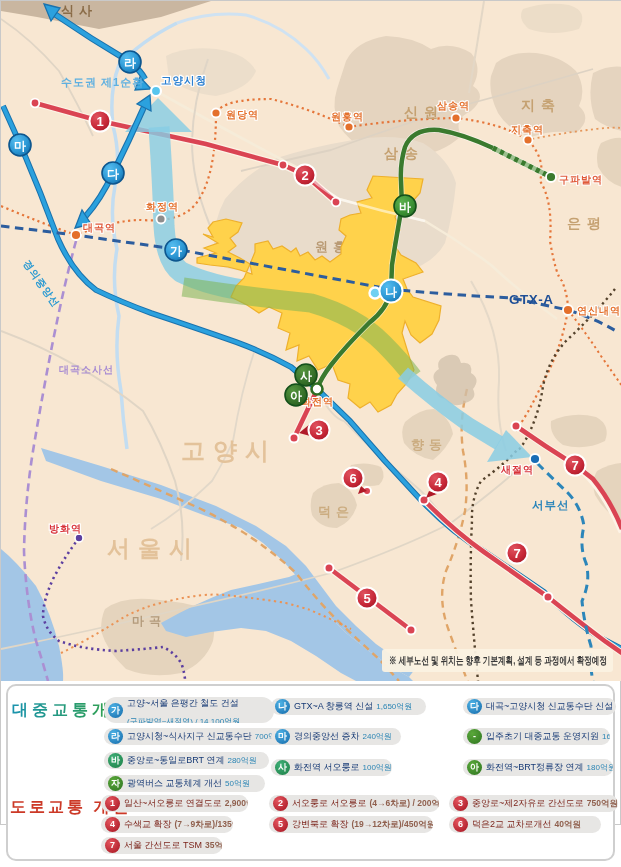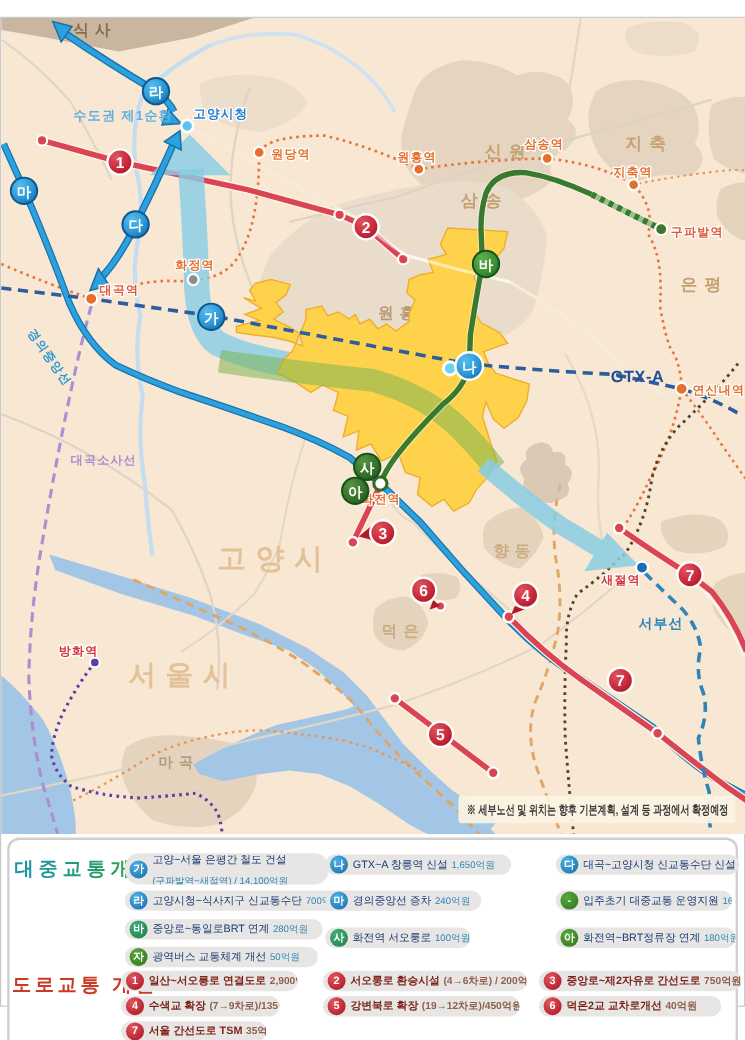--- a/index.html
+++ b/index.html
@@ -1,28 +1,28 @@
 <!DOCTYPE html>
 <html><head>
 <meta charset="utf-8">
 <style>
   html,body{margin:0;padding:0;background:#fff;}
   body{width:621px;height:867px;font-family:"Liberation Sans",sans-serif;overflow:hidden;}
-  .page{position:relative;width:621px;height:825px;background:#fff;box-sizing:border-box;border:1px solid #c9c9c9;margin-top:14px;}
+  .page{position:relative;width:621px;height:825px;background:#fff;box-sizing:border-box;border:1px solid #c9c9c9;}
   svg text{font-family:"Liberation Sans",sans-serif;}
   .legend{position:absolute;left:5px;top:683px;width:609px;height:177px;border:2px solid #cfcfcf;border-radius:10px;background:#fff;box-sizing:border-box;}
   .pill{position:absolute;background:#e7e6e4;border-radius:12px;display:flex;align-items:center;white-space:nowrap;overflow:hidden;}
   .lc{display:inline-block;width:15px;height:15px;border-radius:50%;color:#fff;font-size:9px;font-weight:bold;text-align:center;line-height:15px;margin:0 4px 0 4px;flex:0 0 15px;letter-spacing:0;}
   .lcb{background:radial-gradient(circle at 35% 30%,#4fb3e6,#1368a8);}
   .lcg{background:radial-gradient(circle at 35% 30%,#3fae77,#1d7f46);}
   .lcd{background:radial-gradient(circle at 35% 30%,#5aa83a,#2e7420);}
   .lcr{background:radial-gradient(circle at 35% 30%,#e4555e,#a4121f);}
   .pt{font-size:9px;font-weight:normal;color:#173a75;}
   .pp{font-size:8px;font-weight:normal;color:#2b85b4;margin-left:3px;}
-  .rt{font-size:9px;font-weight:bold;color:#7c241b;}
+  .rt{font-size:9px;font-weight:normal;color:#7c241b;}
   .rp{font-size:8.5px;font-weight:bold;color:#90604e;margin-left:3px;}
   .h1{position:absolute;left:11px;top:699px;font-size:16px;font-weight:bold;letter-spacing:4px;background:linear-gradient(90deg,#1a93ae,#35a338);-webkit-background-clip:text;background-clip:text;color:transparent;}
   .h2{position:absolute;left:9px;top:796px;font-size:16px;font-weight:bold;letter-spacing:3px;color:#cc3927;}
 </style>
 </head>
 <body>
 <div class="page">
 
 <svg width="621" height="680" viewBox="0 0 621 680">
 <defs>
@@ -448,21 +448,21 @@
     </div>
 
 <div class="pill" style="left:100px;top:836px;width:121px;height:17px;">
       <span class="lc lcr">7</span>
       <span class="rt">서울 간선도로 TSM</span>
       <span class="rp">35억원</span>
     </div>
 
 <div class="pill" style="left:268px;top:794px;width:170px;height:17px;">
       <span class="lc lcr">2</span>
-      <span class="rt">서오룽로 환승시설</span>
+      <span class="rt">서오룽로 서오릉로</span>
       <span class="rp">(4→6차로) / 200억원</span>
     </div>
 
 <div class="pill" style="left:268px;top:815px;width:164px;height:17px;">
       <span class="lc lcr">5</span>
       <span class="rt">강변북로 확장</span>
       <span class="rp">(19→12차로)/450억원</span>
     </div>
 
 <div class="pill" style="left:448px;top:794px;width:169px;height:17px;">

